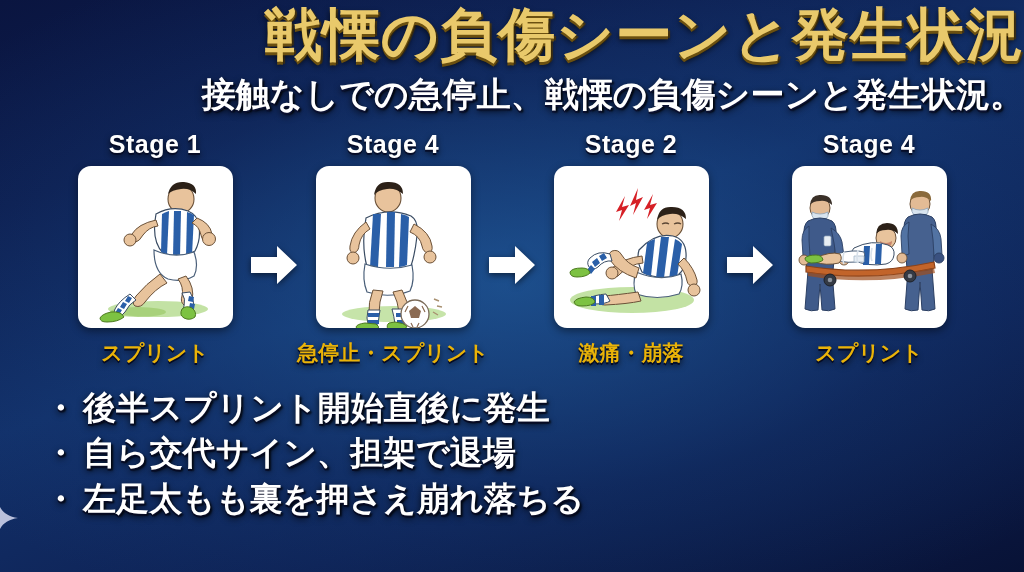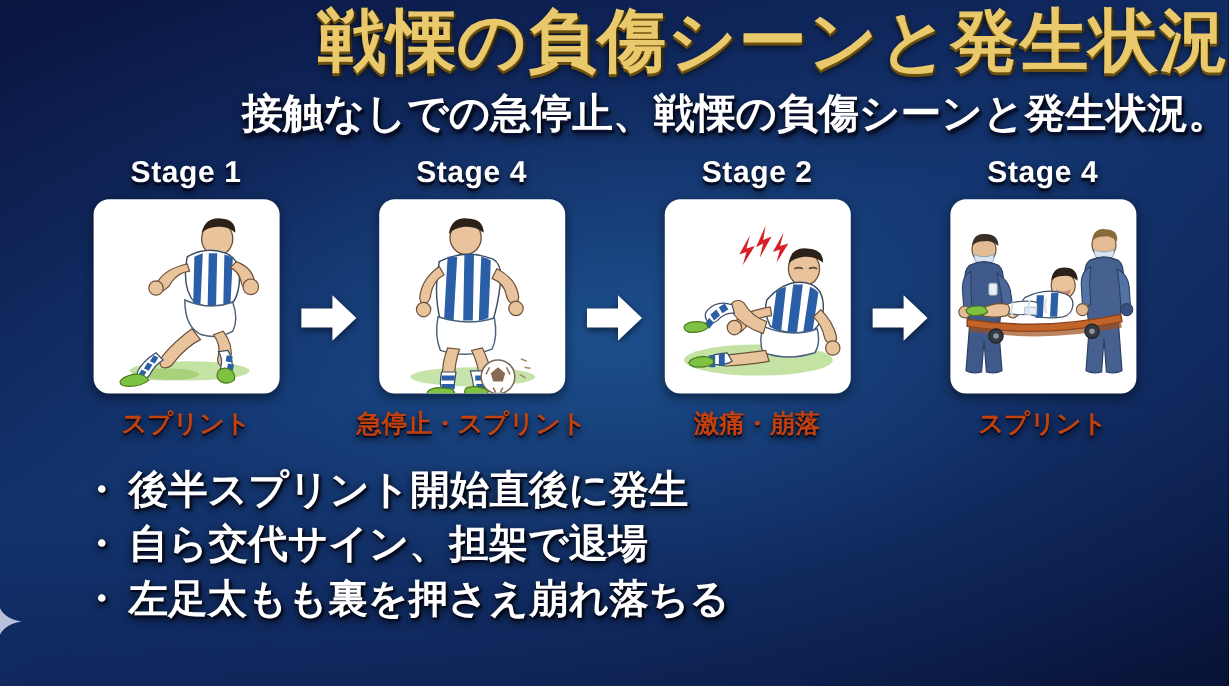--- a/index.html
+++ b/index.html
@@ -90,21 +90,21 @@
     border-radius: 13px;
     box-shadow: 0 3px 9px rgba(0,0,0,0.45);
     overflow: hidden;
     position: relative;
   }
   .card svg { display: block; width: 100%; height: 100%; }
   .caption {
     margin-top: 11px;
     font-size: 21px;
     font-weight: 700;
-    color: #c2410c;
+    color: #eab308;
     text-align: center;
     letter-spacing: 0px;
     text-shadow: 0 2px 0 rgba(5,10,34,0.95), 0 3px 6px rgba(0,0,0,0.85);
     white-space: nowrap;
   }
   .arrow-col {
     width: 62px;
     flex: 0 0 auto;
     display: flex;
     align-items: center;
@@ -114,21 +114,21 @@
   }
   .arrow {
     width: 46px;
     height: 40px;
     filter: drop-shadow(0 2px 3px rgba(0,0,0,0.55));
   }
 
   
   .bullets {
     margin-top: 18px;
-    padding-left: 68px;
+    padding-left: 44px;
   }
   .bullet {
     font-size: 33px;
     font-weight: 700;
     color: #ffffff;
     line-height: 1.38;
     letter-spacing: 0px;
     text-shadow:
       0 2px 0 rgba(6,11,36,0.95),
       0 3px 7px rgba(0,0,0,0.85),

